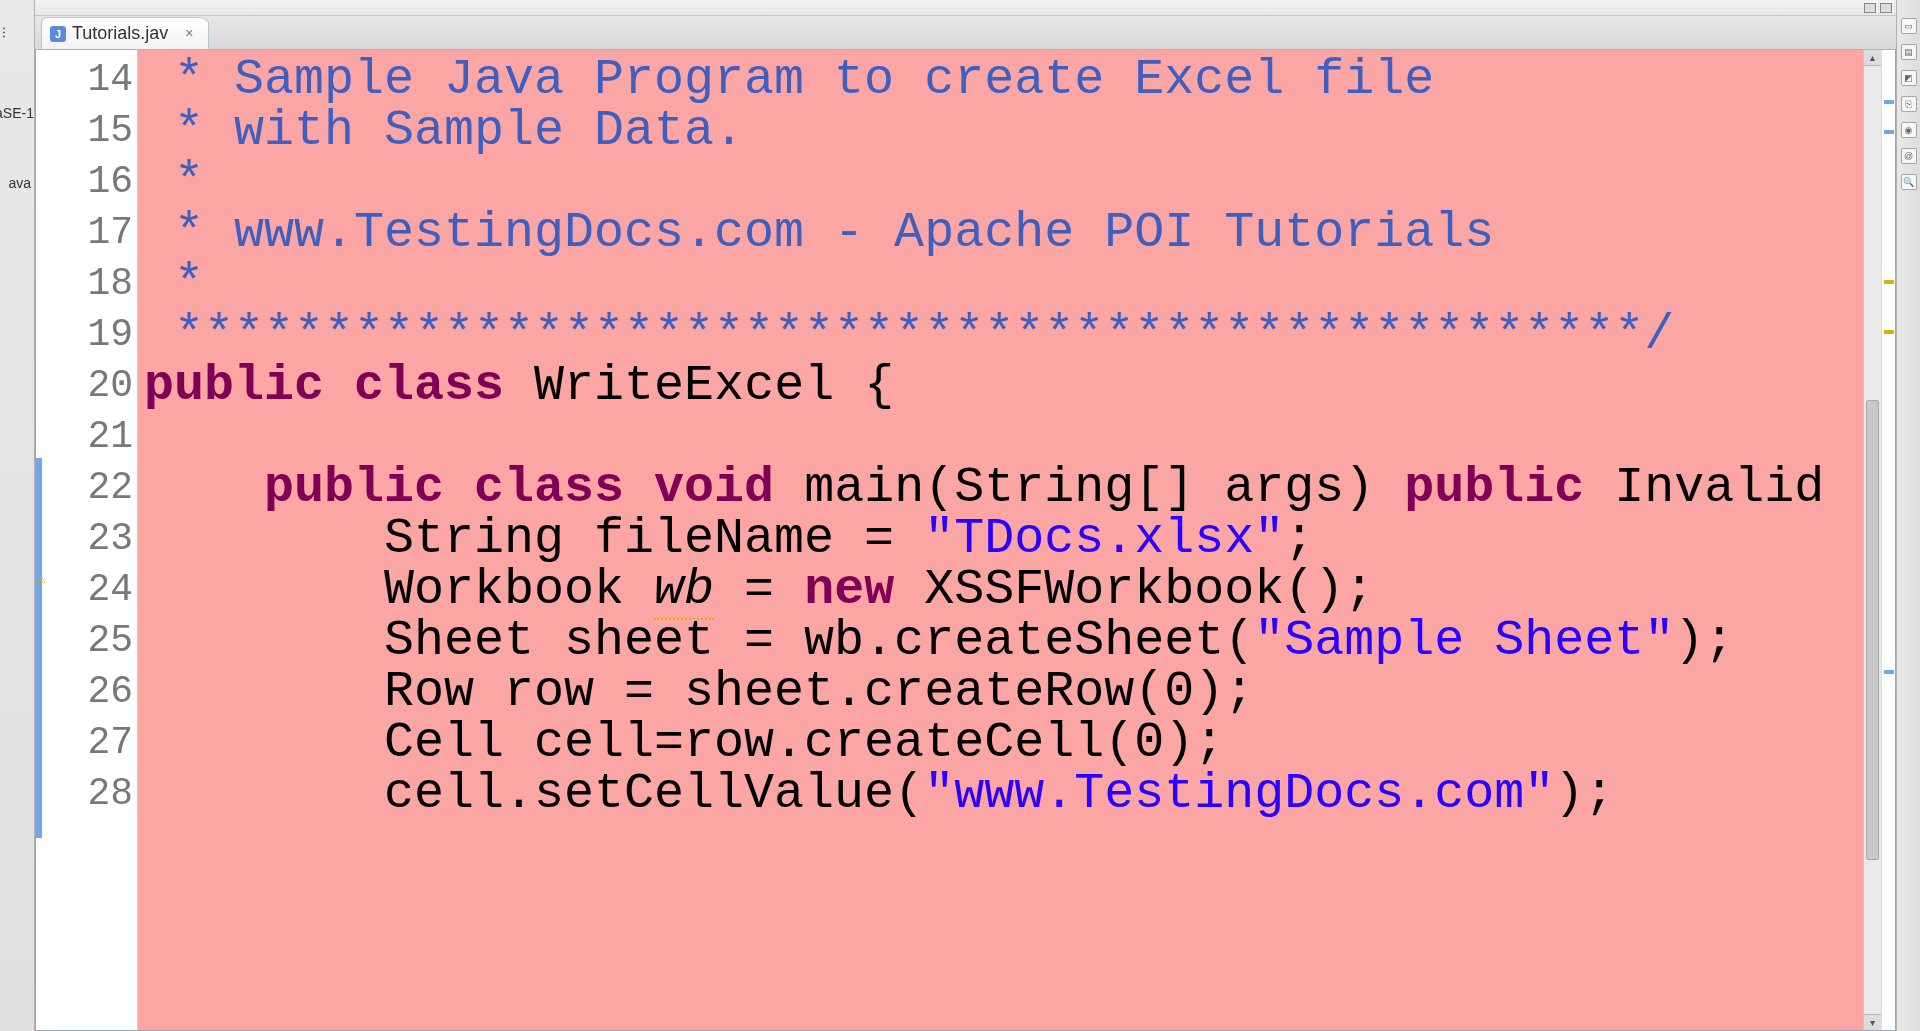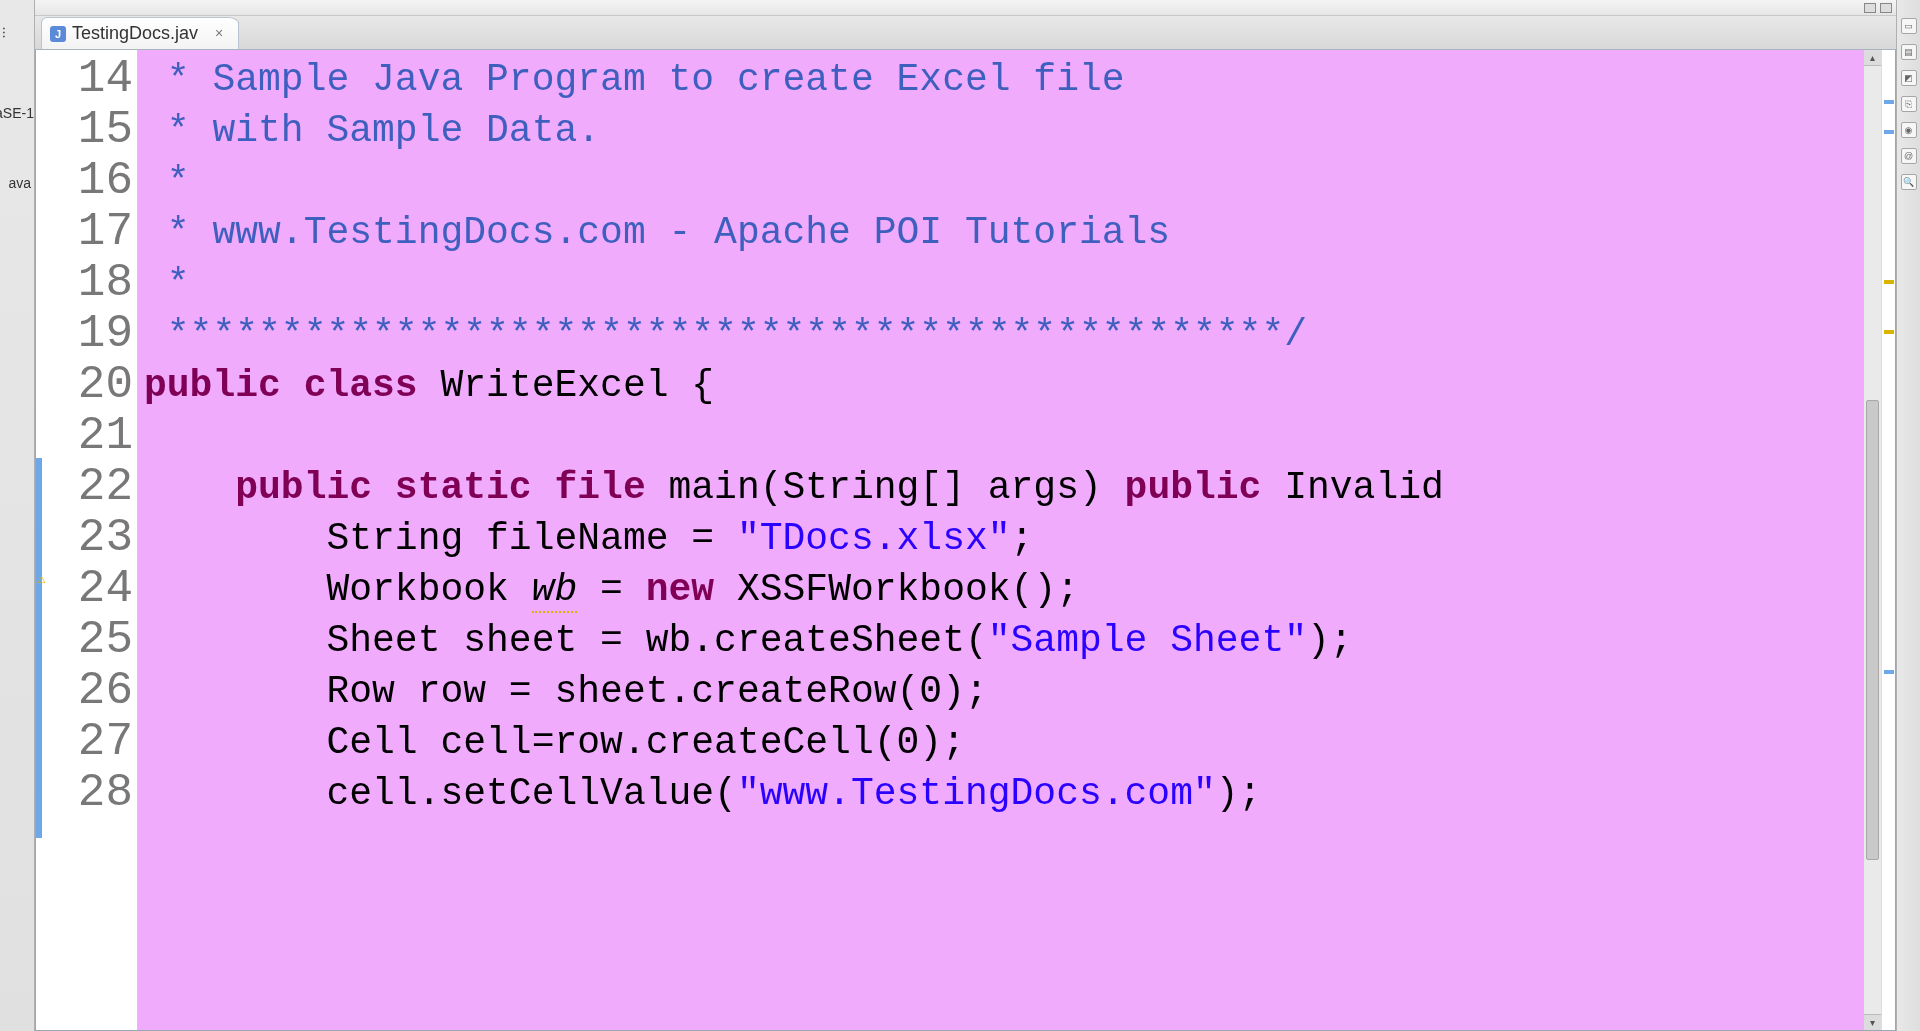--- a/index.html
+++ b/index.html
@@ -127,31 +127,31 @@
       background: #6fa8e8;
     }
     .line-marker {
       position: absolute;
       left: 1px;
       width: 10px; height: 10px;
       font-size: 10px;
     }
     .line-numbers {
       font-family: Consolas, "Courier New", monospace;
-      font-size: 46px;
+      font-size: 38px;
       color: #787878;
       text-align: right;
       padding-right: 4px;
       line-height: 51px;
     }
     .code-pane {
       flex: 1;
-      background: #f0abfc;
+      background: #fca5a5;
       font-family: Consolas, "Courier New", monospace;
-      font-size: 38px;
+      font-size: 50px;
       line-height: 51px;
       padding: 4px 0 0 6px;
       white-space: pre;
       overflow: hidden;
       color: #000;
     }
     .cmt { color: #3f5fbf; }
     .kw  { color: #7f0055; font-weight: bold; }
     .str { color: #2a00ff; }
     .cls { color: #000; }
@@ -231,21 +231,21 @@
 
   <div class="editor-col">
     <div class="view-toolbar">
       <div class="view-btn"></div>
       <div class="view-btn"></div>
     </div>
 
     <div class="tab-bar">
       <div class="tab">
         <span class="j-icon">J</span>
-        <span>TestingDocs.jav</span>
+        <span>Tutorials.jav</span>
         <span class="close">×</span>
       </div>
     </div>
 
     <div class="editor-area">
       <div class="gutter">
         <div class="marker-strip">
           <div class="blue-change" style="top:408px; height:380px;"></div>
           <div class="line-marker" style="top:524px; color:#d8b400;">⚠</div>
         </div>
@@ -253,21 +253,21 @@
       </div>
 
       <div class="code-pane" id="code-pane"><span class="cmt"> * Sample Java Program to create Excel file</span>
 <span class="cmt"> * with Sample Data.</span>
 <span class="cmt"> *</span>
 <span class="cmt"> * www.TestingDocs.com - Apache POI Tutorials</span>
 <span class="cmt"> *</span>
 <span class="cmt"> *************************************************/</span>
 <span class="kw">public</span> <span class="kw">class</span> <span class="cls">WriteExcel</span> {
 &nbsp;
-    <span class="kw">public static file</span> main(String[] args) <span class="kw">public</span> Invalid
+    <span class="kw">public class void</span> main(String[] args) <span class="kw">public</span> Invalid
         String fileName = <span class="str">"TDocs.xlsx"</span>;
         Workbook <span class="wrn">wb</span> = <span class="kw">new</span> XSSFWorkbook();
         Sheet sheet = wb.createSheet(<span class="str">"Sample Sheet"</span>);
         Row row = sheet.createRow(0);
         Cell cell=row.createCell(0);
         cell.setCellValue(<span class="str">"www.TestingDocs.com"</span>);</div>
 
       <div class="vscroll">
         <div class="arrow up">▴</div>
         <div class="thumb"></div>

